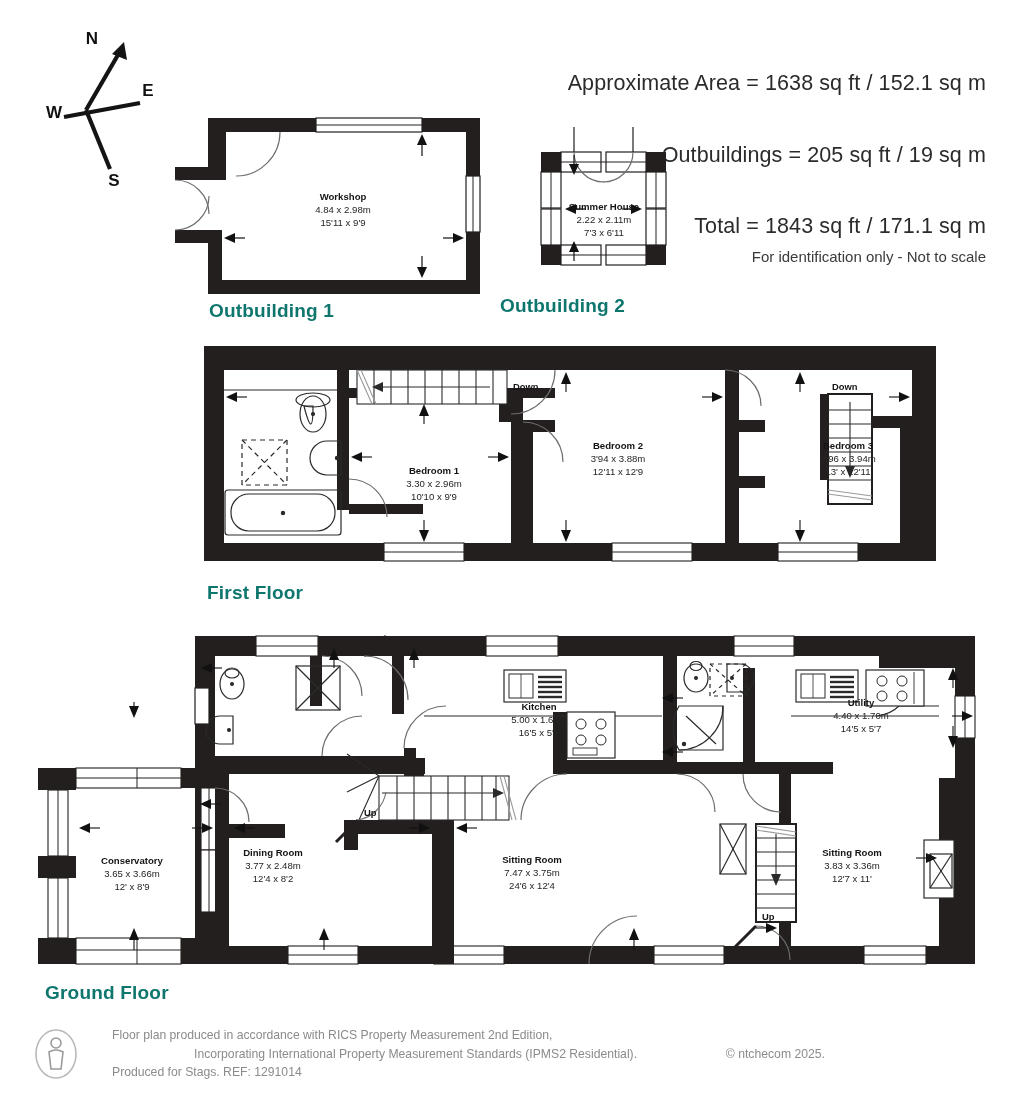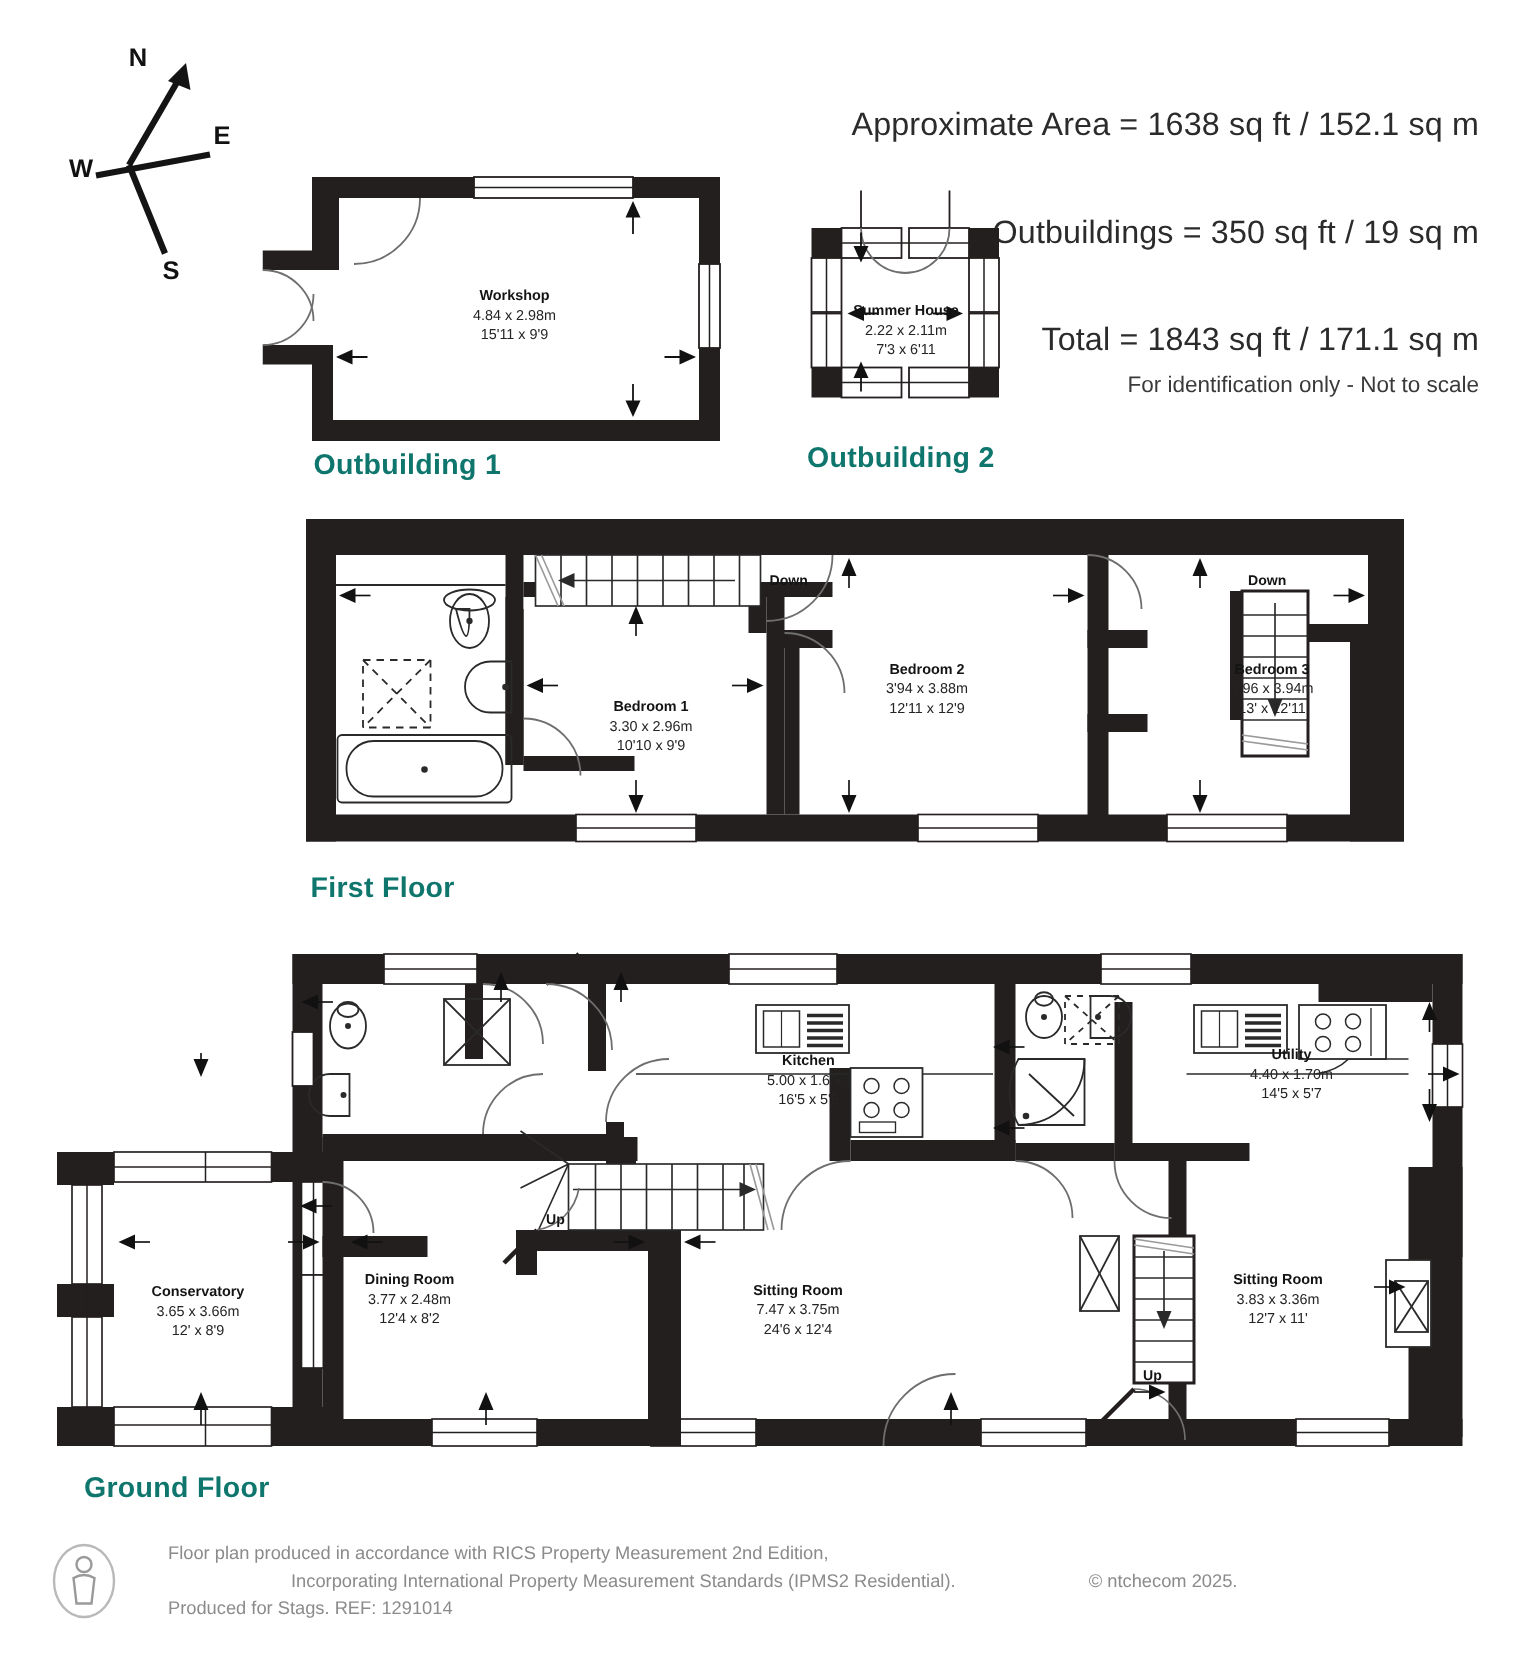--- a/index.html
+++ b/index.html
@@ -29,21 +29,21 @@
   .ann{font-size:9.4px;font-weight:bold;fill:#141414;}
   .compass-t{font-size:17px;font-weight:bold;fill:#111;}
 </style>
 </head>
 <body>
 
 <div id="plan-root">
 
   <div class="hdr" style="top:26px;">
     <div class="hdr-line">Approximate Area = 1638 sq ft / 152.1 sq m</div>
-    <div class="hdr-line">Outbuildings = 350 sq ft / 19 sq m</div>
+    <div class="hdr-line">Outbuildings = 205 sq ft / 19 sq m</div>
     <div class="hdr-line">Total = 1843 sq ft / 171.1 sq m</div>
     <div class="hdr-note">For identification only - Not to scale</div>
   </div>
 
   <svg style="position:absolute;left:30px;top:14px;" width="130" height="180" viewBox="0 0 130 180">
     <g stroke="#141414" stroke-width="4.2" fill="none">
       <line x1="56" y1="96" x2="92" y2="34"></line>
       <line x1="56" y1="96" x2="80" y2="155"></line>
       <line x1="34" y1="103" x2="110" y2="89"></line>
     </g>
@@ -138,21 +138,21 @@
         <line x1="59" y1="125" x2="59" y2="136" stroke="#111" stroke-width="1.2"></line>
       <polygon points="50,84 61,79 61,89"></polygon>
         <line x1="59" y1="84" x2="70" y2="84" stroke="#111" stroke-width="1.2"></line>
       <polygon points="127,84 116,79 116,89"></polygon>
         <line x1="118" y1="84" x2="107" y2="84" stroke="#111" stroke-width="1.2"></line>
     </g>
     <text class="rm-name" x="89" y="85" text-anchor="middle">Summer House</text>
     <text class="rm-dim" x="89" y="98" text-anchor="middle">2.22 x 2.11m</text>
     <text class="rm-dim" x="89" y="111" text-anchor="middle">7'3 x 6'11</text>
   </svg>
-  <div class="floor-label" style="left:538px;top:295px;">Outbuilding 2</div>
+  <div class="floor-label" style="left:500px;top:295px;">Outbuilding 2</div>
 
   <svg style="position:absolute;left:200px;top:344px;" width="740" height="240" viewBox="0 0 740 240">
 
     <g fill="#231f1e">
       <rect x="4" y="2" width="732" height="24"></rect>
       <rect x="4" y="2" width="20" height="215"></rect>
       <rect x="712" y="2" width="24" height="74"></rect>
       <rect x="700" y="76" width="36" height="141"></rect>
       <rect x="4" y="199" width="732" height="18"></rect>
     </g>
@@ -547,21 +547,21 @@
     <text class="rm-dim" x="239" y="254" text-anchor="middle">12'4 x 8'2</text>
 
     <text class="rm-name" x="498" y="235" text-anchor="middle">Sitting Room</text>
     <text class="rm-dim" x="498" y="248" text-anchor="middle">7.47 x 3.75m</text>
     <text class="rm-dim" x="498" y="261" text-anchor="middle">24'6 x 12'4</text>
 
     <text class="rm-name" x="818" y="228" text-anchor="middle">Sitting Room</text>
     <text class="rm-dim" x="818" y="241" text-anchor="middle">3.83 x 3.36m</text>
     <text class="rm-dim" x="818" y="254" text-anchor="middle">12'7 x 11'</text>
   </svg>
-  <div class="floor-label" style="left:56px;top:982px;">Ground Floor</div>
+  <div class="floor-label" style="left:45px;top:982px;">Ground Floor</div>
 
   <svg class="foot-icon" width="46" height="52" viewBox="0 0 46 52">
     <ellipse cx="23" cy="26" rx="20" ry="24" fill="none" stroke="#b9b9b9" stroke-width="1.6"></ellipse>
     <circle cx="23" cy="15" r="5" fill="none" stroke="#9a9a9a" stroke-width="1.6"></circle>
     <path d="M16 24 q7 -4 14 0 l-2 17 h-10 z" fill="none" stroke="#9a9a9a" stroke-width="1.6"></path>
   </svg>
   <div class="footer">
     <span>Floor plan produced in accordance with RICS Property Measurement 2nd Edition,</span>
     <span><span class="cpy">Incorporating International Property Measurement Standards (IPMS2 Residential).</span>&nbsp;&nbsp;<span class="cpy">© ntchecom 2025.</span></span>
     <span>Produced for Stags.   REF: 1291014</span>

